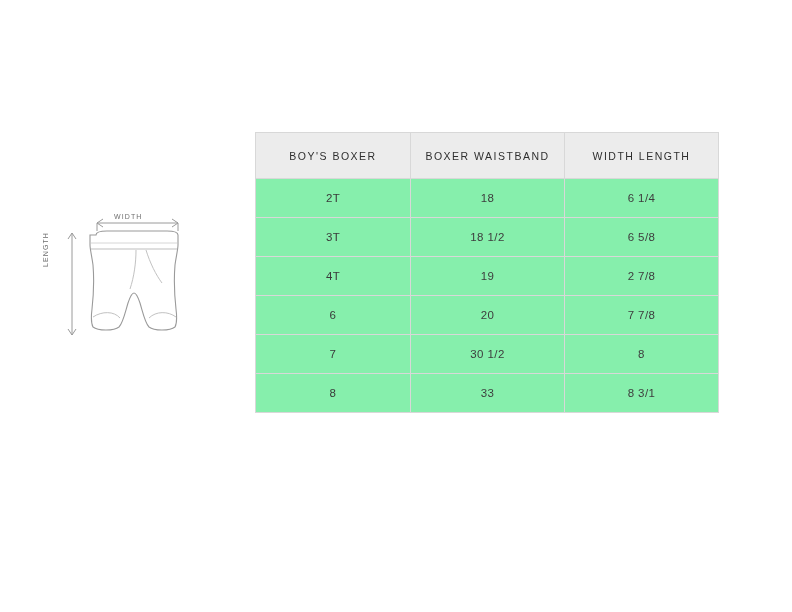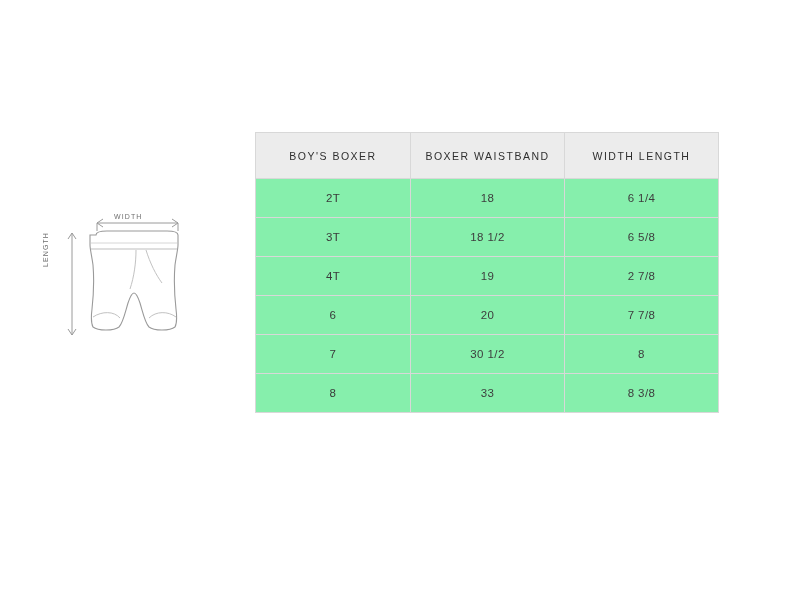--- a/index.html
+++ b/index.html
@@ -168,18 +168,18 @@
         <td>7 7/8</td>
       </tr>
       <tr>
         <td class="first-col">7</td>
         <td>30 1/2</td>
         <td>8</td>
       </tr>
       <tr>
         <td class="first-col">8</td>
         <td>33</td>
-        <td>8 3/8</td>
+        <td>8 3/1</td>
       </tr>
     </tbody>
   </table>
 
 </div>
 
 </body></html>

